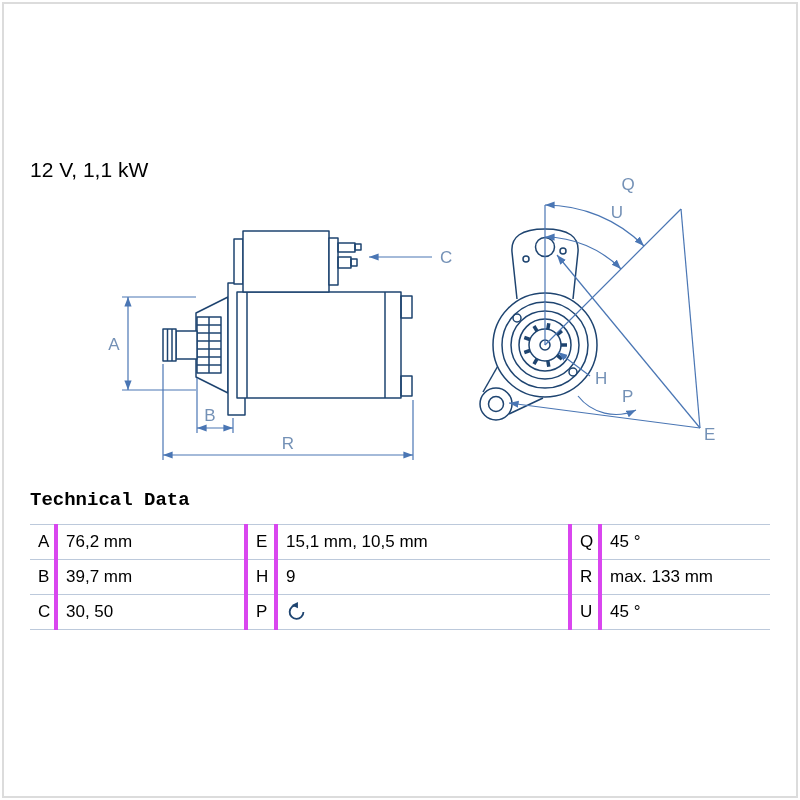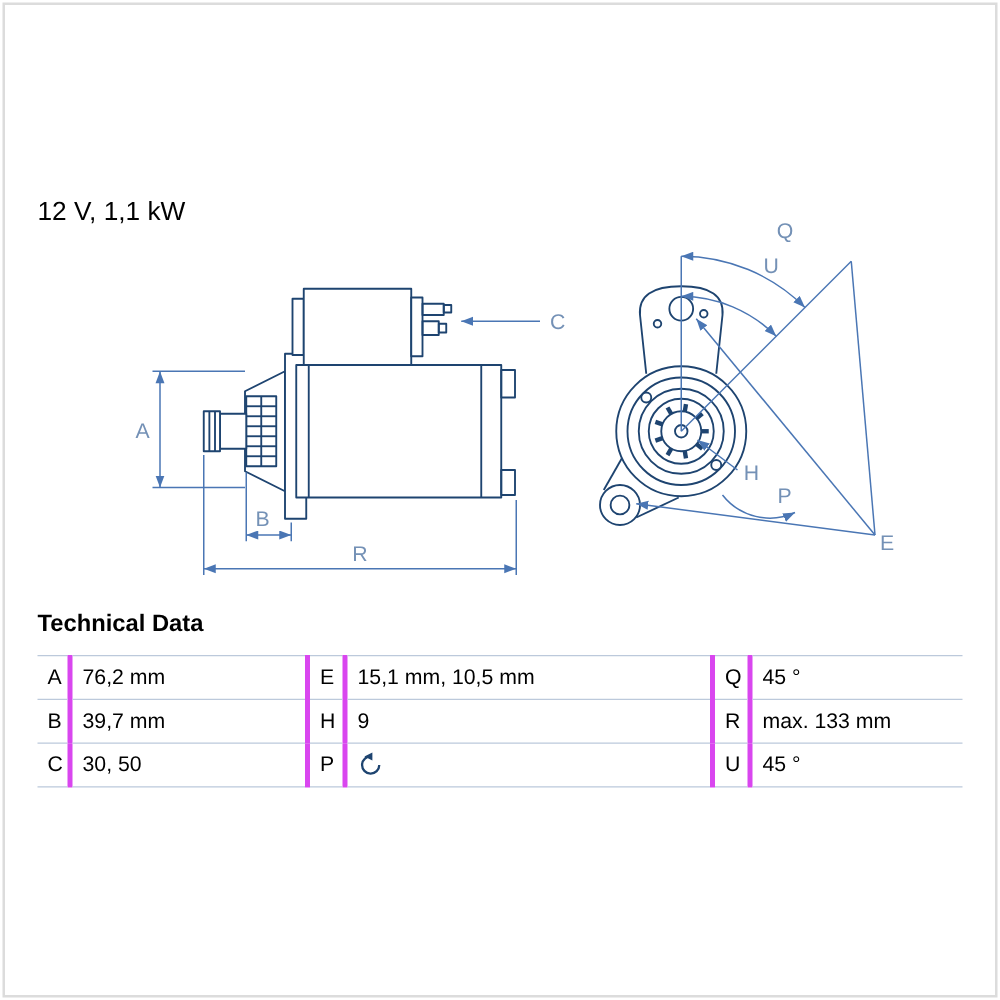--- a/index.html
+++ b/index.html
@@ -1,21 +1,21 @@
 <!DOCTYPE html>
 <html><head>
 <meta charset="utf-8">
 <style>
   html,body{margin:0;padding:0;background:#fff;}
   body{width:800px;height:800px;position:relative;font-family:"Liberation Sans","DejaVu Sans",sans-serif;color:#000;overflow:hidden;}
   .frame{position:absolute;inset:2px;border:2px solid #dcdcdc;pointer-events:none;}
   .title{position:absolute;left:30px;top:142px;font-size:21px;line-height:24px;color:#000;margin-top:16px;}
   .diagram-svg{position:absolute;left:0;top:0;}
   .data-section{position:absolute;left:30px;top:489px;width:740px;}
-  .heading{font-size:19px;font-weight:bold;margin:0 0 13px 0;}
+  .heading{font-size:19px;font-weight:bold;margin:0 0 13px 0;font-family:Liberation Mono, monospace;}
   table.tech{border-collapse:collapse;width:740px;font-size:17px;table-layout:fixed;border-bottom:1px solid #bcc9db;}
   table.tech tr{border-top:1px solid #bcc9db;}
   table.tech td{height:34px;padding:0 6px 0 8px;vertical-align:middle;overflow:hidden;white-space:nowrap;}
   table.tech td + td{border-left:4px solid #d946ef;}
   td.lbl{padding-left:6px;}
   .rot-icon{display:inline-block;vertical-align:middle;}
   svg text{font-family:"Liberation Sans","DejaVu Sans",sans-serif;}
 </style>
 </head>
 <body>

